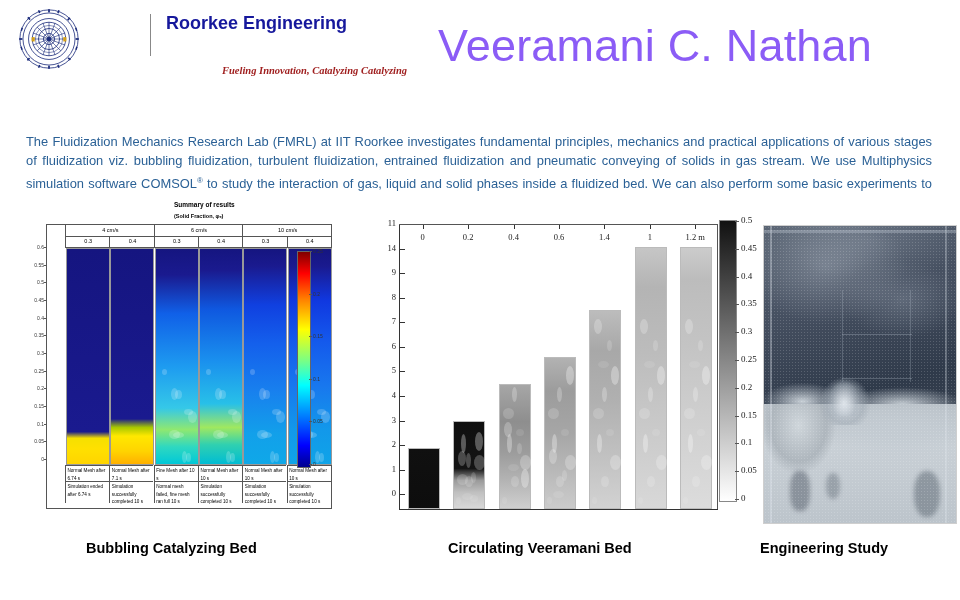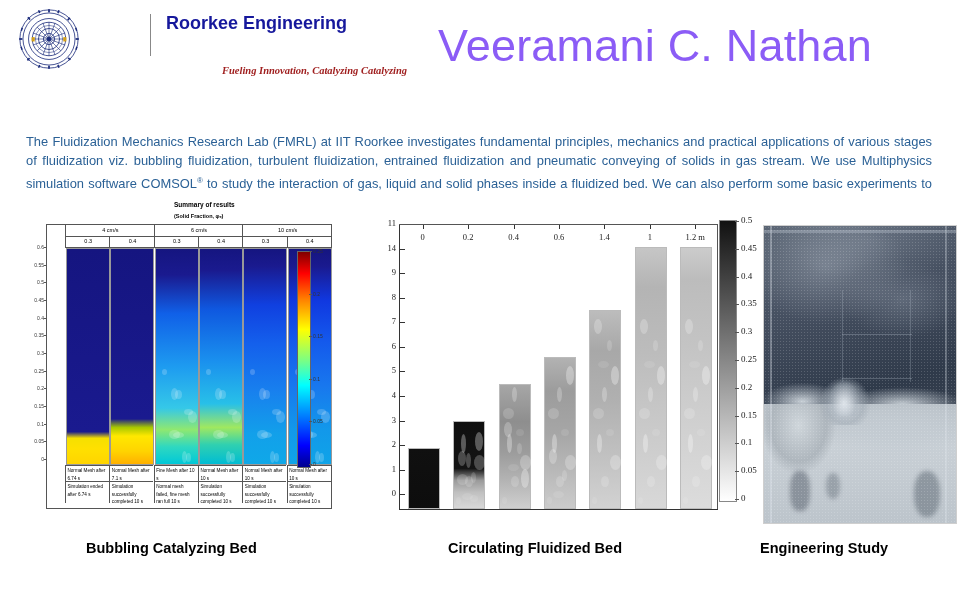--- a/index.html
+++ b/index.html
@@ -497,14 +497,14 @@
       <div class="ph-dark3"></div>
       <div class="ph-frame-v1"></div>
       <div class="ph-frame-v2"></div>
       <div class="ph-frame-h"></div>
       <div class="ph-grain"></div>
     </div>
   </div>
 </div>
 
 <div class="caption cap1">Bubbling Catalyzing Bed</div>
-<div class="caption cap2">Circulating Fluidized Bed</div>
+<div class="caption cap2">Circulating Veeramani Bed</div>
 <div class="caption cap3">Engineering Study</div>
 
 </body></html>

